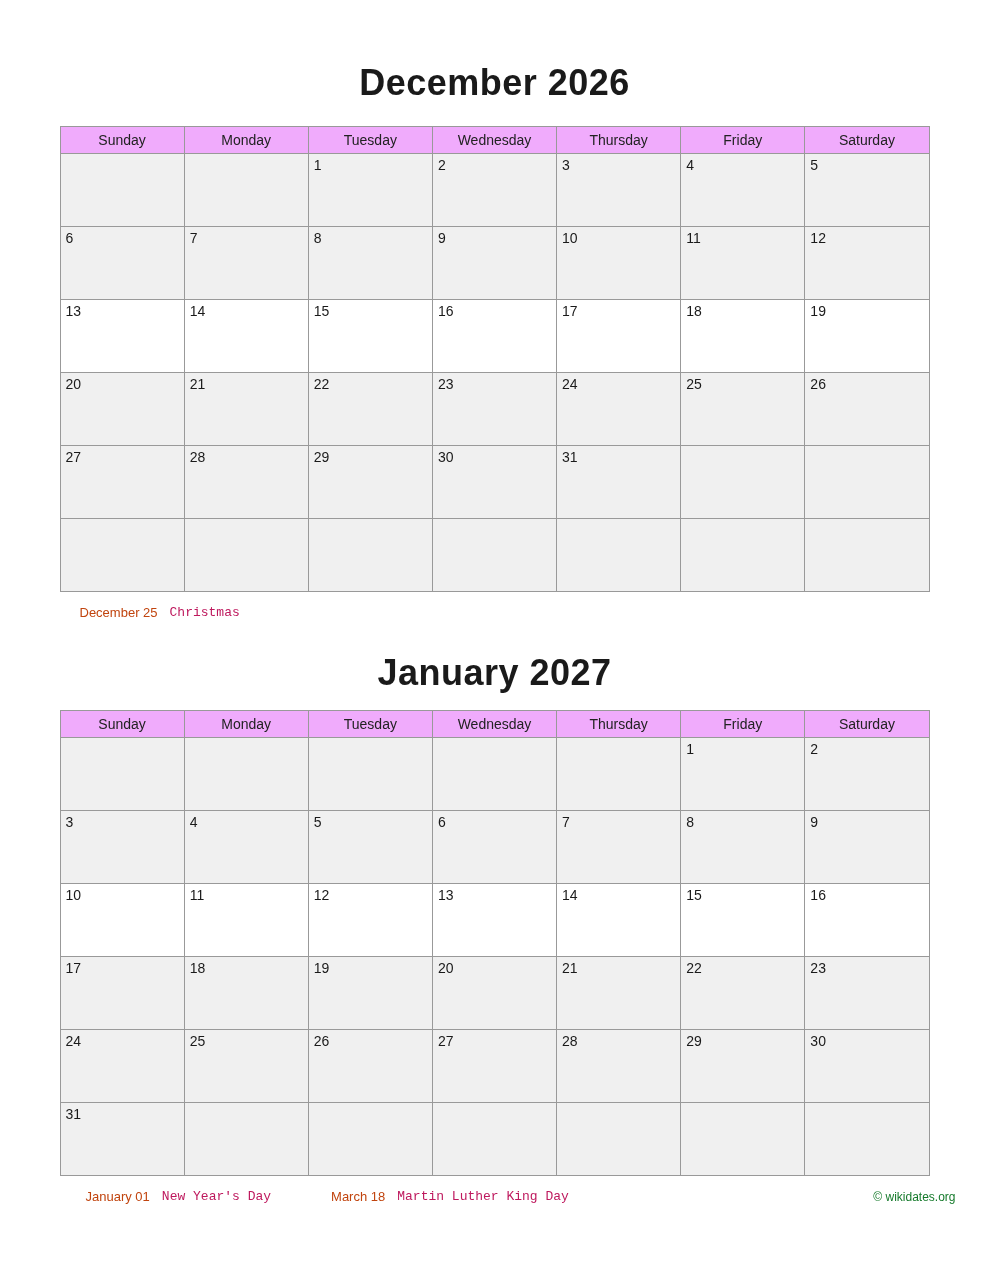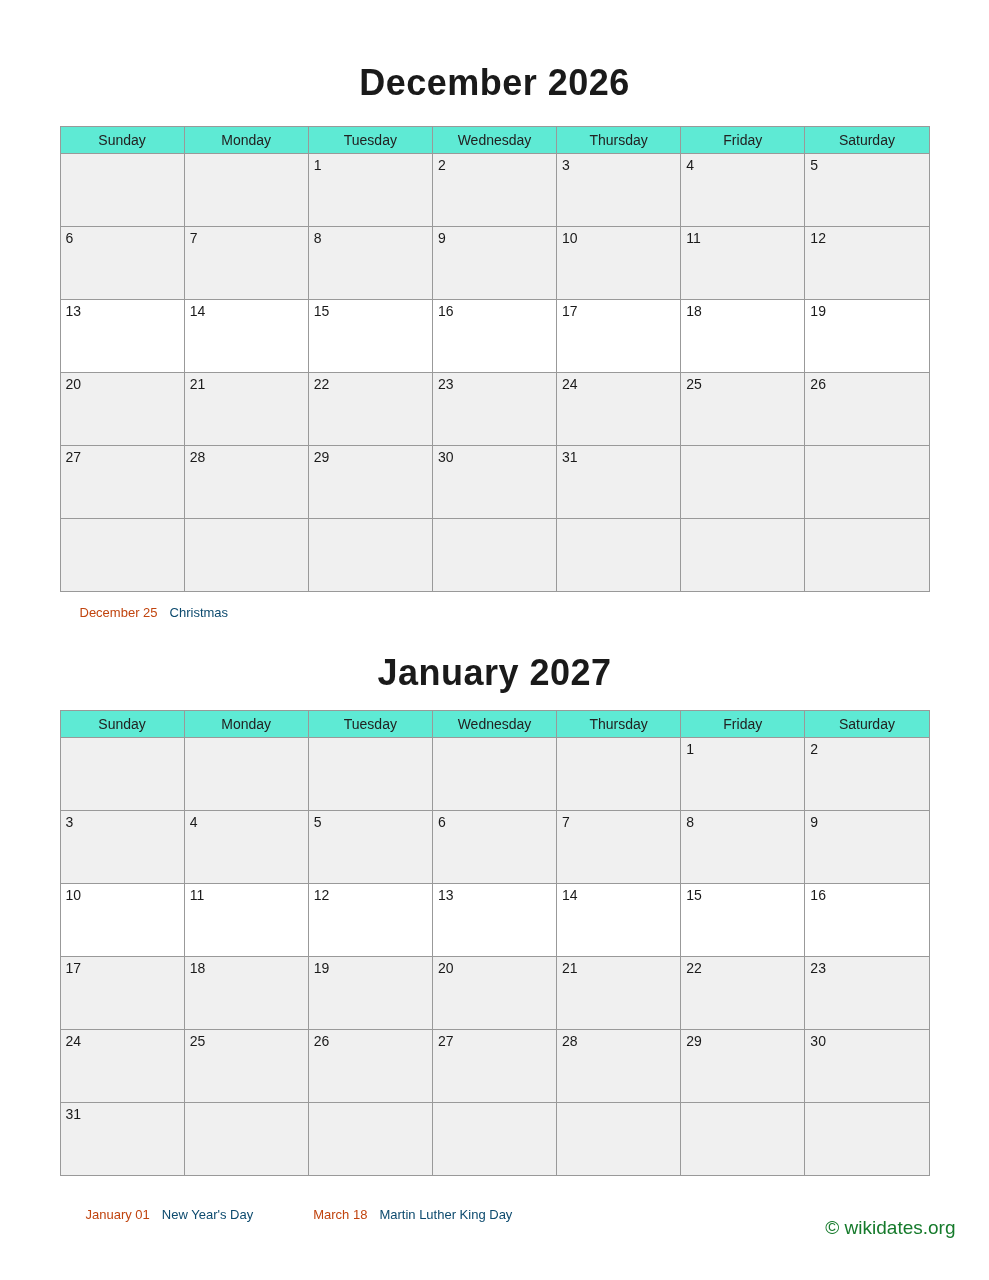--- a/index.html
+++ b/index.html
@@ -38,21 +38,21 @@
   #month1-title { padding-top: 58px; padding-bottom: 18px; }
   #month2-title { padding-top: 28px; padding-bottom: 12px; }
 
   table.cal {
     border-collapse: collapse;
     table-layout: fixed;
     width: 870px;
     border: 1px solid #999999;
   }
   table.cal th {
-    background: #5eead4;
+    background: #f0abfc;
     border: 1px solid #999999;
     font-size: 14px;
     font-weight: normal;
     color: #222222;
     height: 26px;
     text-align: center;
     padding: 0;
   }
   table.cal td {
     border: 1px solid #999999;
@@ -82,29 +82,29 @@
     margin-right: 60px;
     white-space: nowrap;
   }
   .holiday .hdate {
     color: #c1440e;
     font-weight: normal;
     font-size: 13px;
     margin-right: 12px;
   }
   .holiday .hname {
-    color: #0c4a6e;
+    color: #be185d;
     font-size: 13px;
+    font-family: Liberation Mono, monospace;
   }
   .footer-credit {
     margin-left: auto;
-    font-size: 19px;
+    font-size: 12px;
     color: #157a2b;
     white-space: nowrap;
-    margin-top: 28px;
   }
   .footer-credit .cmark { color: #157a2b; }
   .footer-credit .site { color: #157a2b; }
 </style>
 </head>
 <body>
 
 <div class="page">
 
   <div class="month-block">

